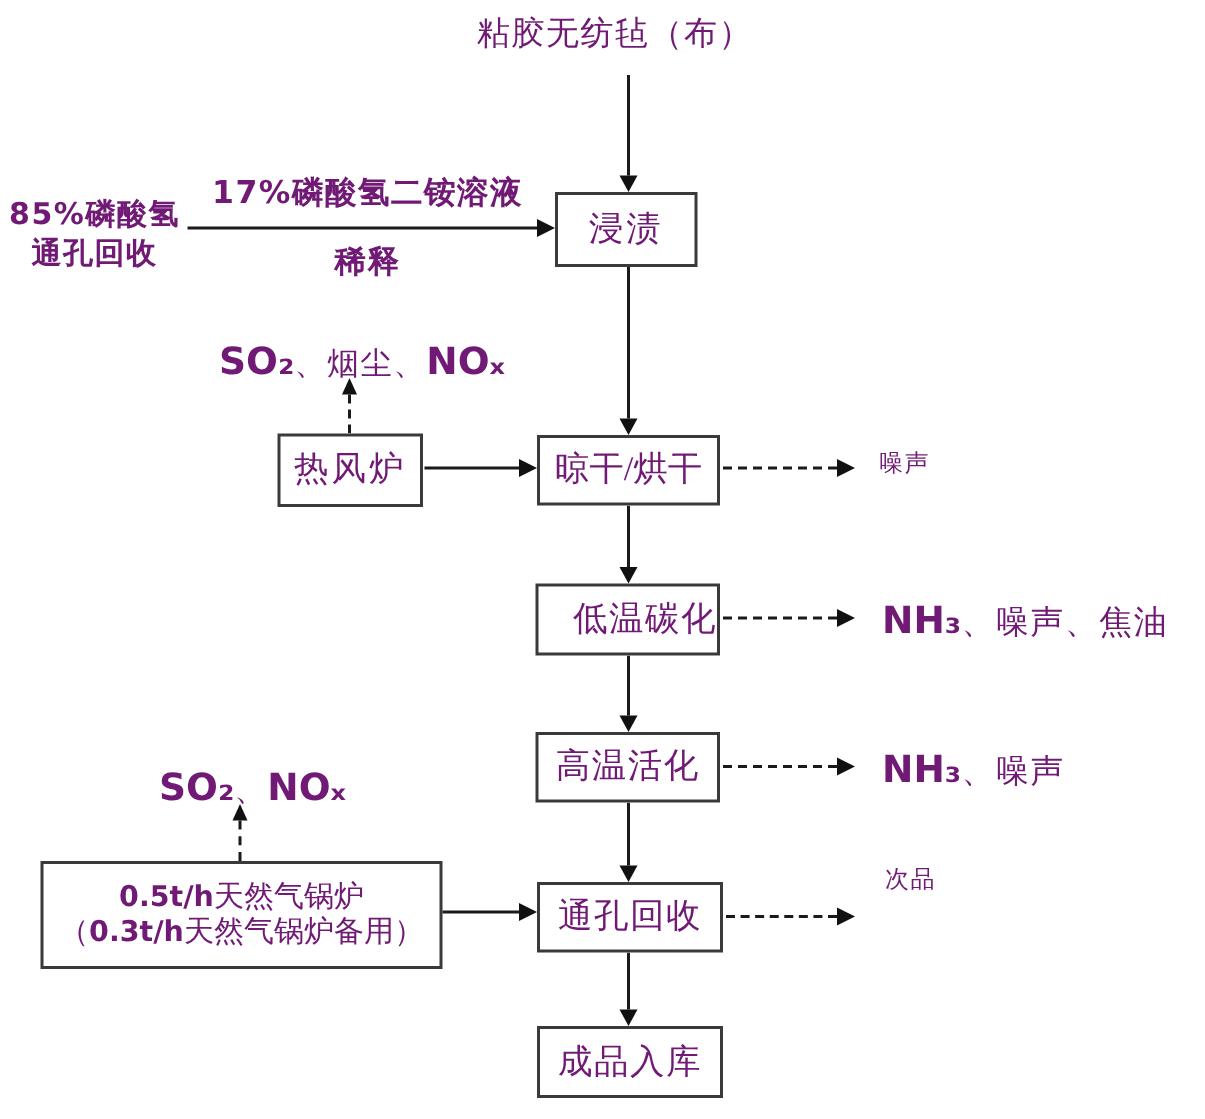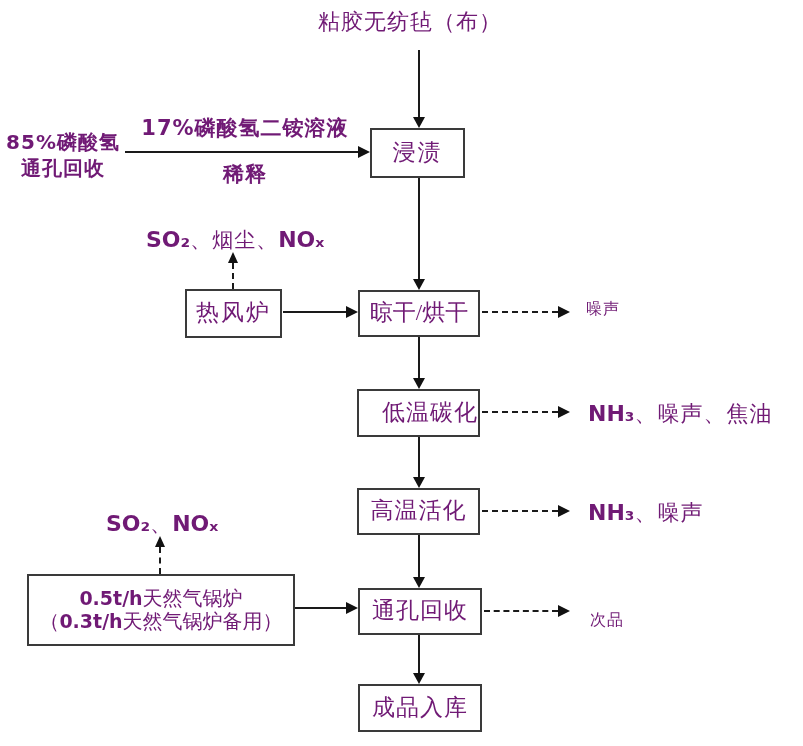--- a/index.html
+++ b/index.html
@@ -17,21 +17,21 @@
   .head-right{position:absolute;width:0;height:0;border-top:6px solid transparent;
               border-bottom:6px solid transparent;border-left:12px solid #111;}
   .head-up{position:absolute;width:0;height:0;border-left:5px solid transparent;
            border-right:5px solid transparent;border-bottom:11px solid #111;}
   .lbl{position:absolute;white-space:nowrap;}
   .cn{font-family:"Liberation Serif","DejaVu Serif",serif;}
   .chem{font-family:"DejaVu Sans","Liberation Sans",sans-serif;font-weight:bold;}
   .input-label{font-family:"DejaVu Sans","Liberation Sans",sans-serif;font-weight:bold;
                font-size:20px;text-align:center;letter-spacing:1px;}
   .side-label{font-size:16px;letter-spacing:1px;font-family:Liberation Serif, serif;}
-  .emis .chem{font-size:22px;}
+  .emis .chem{font-size:25px;}
   .emis .cn{font-size:21px;letter-spacing:1px;}
   .boiler-line{font-size:20px;letter-spacing:0;}
   .boiler-line .chem{font-size:19px;}
 </style>
 </head>
 <body>
 
 <div id="canvas">
 
   <div class="lbl cn" style="left:255px;top:7px;width:310px;text-align:center;font-size:22px;letter-spacing:1px;">粘胶无纺毡（布）</div>
@@ -129,15 +129,15 @@
   </div>
 
   <div class="dash-h" style="left:482px;top:510px;width:76px;"></div>
   <div class="head-right" style="left:558px;top:505px;"></div>
   <div class="lbl emis" style="left:588px;top:498px;">
     <span class="chem">NH₃</span><span class="cn" style="font-size:22px;">、噪声</span>
   </div>
 
   <div class="dash-h" style="left:484px;top:610px;width:74px;"></div>
   <div class="head-right" style="left:558px;top:605px;"></div>
-  <div class="lbl side-label cn" style="left:590px;top:610px;">次品</div>
+  <div class="lbl side-label cn" style="left:590px;top:576px;">次品</div>
 
 </div>
 
 </body></html>

